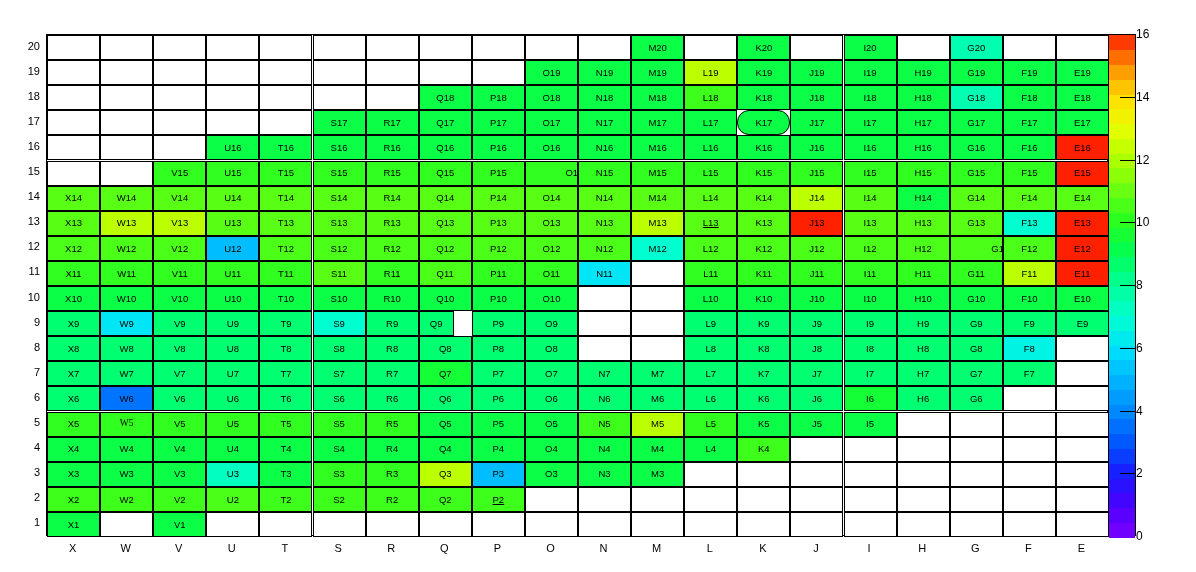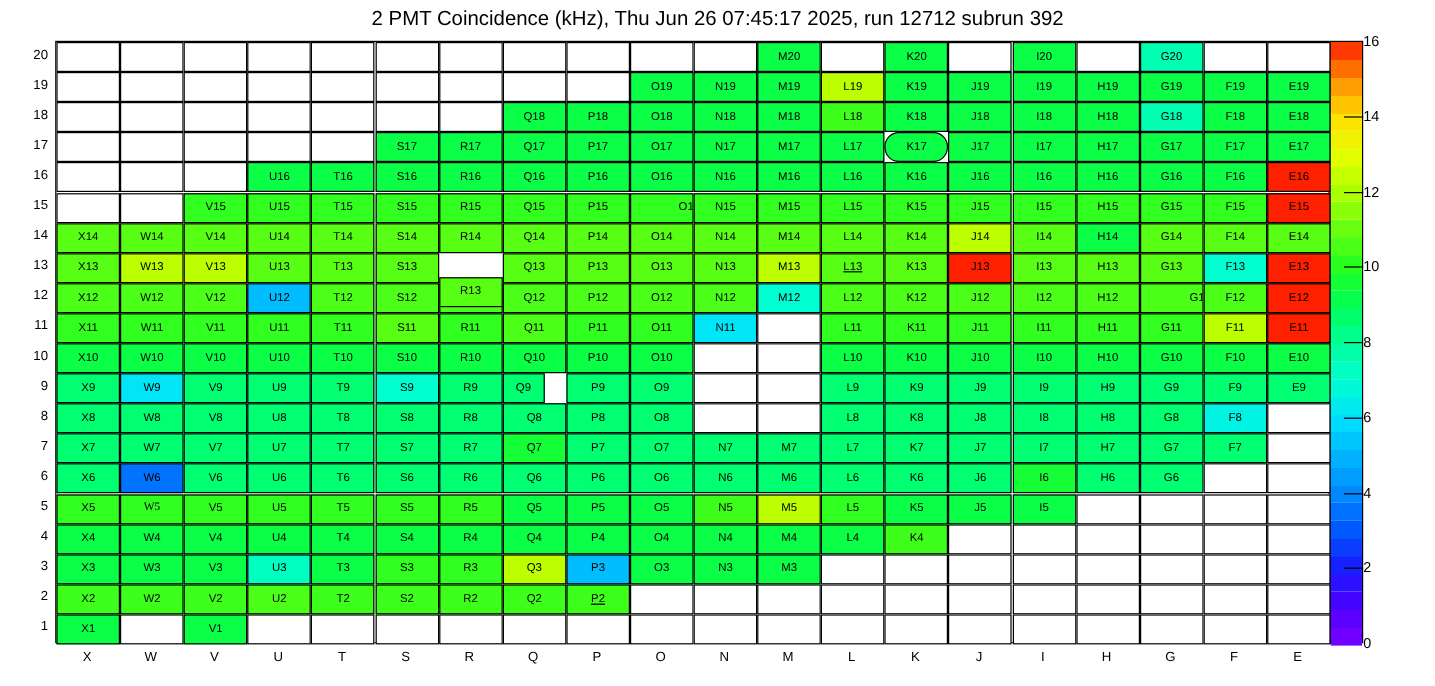--- a/index.html
+++ b/index.html
@@ -61,21 +61,20 @@
     position:absolute;
     left:1120px;
     width:16px;height:1px;background:#000;
   }
 </style>
 </head>
 <body>
 
 <div id="root">
 
-  <div id="title">2 PMT Coincidence (kHz), Thu Jun 26 07:45:17 2025, run 12712 subrun 392</div>
 
   <div id="plot" style="width: 1062px; height: 502px;">
       <div class="cell" title="X1: 9.3 kHz" style="left: 0px; top: 476.9px; width: 53.1px; height: 25.1px; background: rgb(10, 255, 70);">X1</div>
       <div class="cell" style="left: 53.1px; top: 476.9px; width: 53.1px; height: 25.1px; background: rgb(255, 255, 255);"></div>
       <div class="cell" title="V1: 9.3 kHz" style="left: 106.2px; top: 476.9px; width: 53.1px; height: 25.1px; background: rgb(10, 255, 70);">V1</div>
       <div class="cell" style="left: 159.3px; top: 476.9px; width: 53.1px; height: 25.1px; background: rgb(255, 255, 255);"></div>
       <div class="cell" style="left: 212.4px; top: 476.9px; width: 53.1px; height: 25.1px; background: rgb(255, 255, 255);"></div>
       <div class="cell" style="left: 265.5px; top: 476.9px; width: 53.1px; height: 25.1px; background: rgb(255, 255, 255);"></div>
       <div class="cell" style="left: 318.6px; top: 476.9px; width: 53.1px; height: 25.1px; background: rgb(255, 255, 255);"></div>
       <div class="cell" style="left: 371.7px; top: 476.9px; width: 53.1px; height: 25.1px; background: rgb(255, 255, 255);"></div>
@@ -310,21 +309,21 @@
       <div class="cell" title="H12: 10.6 kHz" style="left: 849.6px; top: 200.8px; width: 53.1px; height: 25.1px; background: rgb(75, 255, 24);">H12</div>
       <div class="cell" title="G12: 10.6 kHz" style="left: 902.7px; top: 200.8px; width: 53.1px; height: 25.1px; background: rgb(75, 255, 24); padding-left: 48px;">G12</div>
       <div class="cell" title="F12: 10.6 kHz" style="left: 955.8px; top: 200.8px; width: 53.1px; height: 25.1px; background: rgb(75, 255, 24);">F12</div>
       <div class="cell" title="E12: 16 kHz" style="left: 1008.9px; top: 200.8px; width: 53.1px; height: 25.1px; background: rgb(255, 32, 0);">E12</div>
       <div class="cell" title="X13: 10.8 kHz" style="left: 0px; top: 175.7px; width: 53.1px; height: 25.1px; background: rgb(88, 255, 20);">X13</div>
       <div class="cell" title="W13: 12.3 kHz" style="left: 53.1px; top: 175.7px; width: 53.1px; height: 25.1px; background: rgb(188, 255, 0);">W13</div>
       <div class="cell" title="V13: 12.3 kHz" style="left: 106.2px; top: 175.7px; width: 53.1px; height: 25.1px; background: rgb(188, 255, 0);">V13</div>
       <div class="cell" title="U13: 10.8 kHz" style="left: 159.3px; top: 175.7px; width: 53.1px; height: 25.1px; background: rgb(88, 255, 20);">U13</div>
       <div class="cell" title="T13: 10.8 kHz" style="left: 212.4px; top: 175.7px; width: 53.1px; height: 25.1px; background: rgb(88, 255, 20);">T13</div>
       <div class="cell" title="S13: 10.8 kHz" style="left: 265.5px; top: 175.7px; width: 53.1px; height: 25.1px; background: rgb(88, 255, 20);">S13</div>
-      <div class="cell" title="R13: 10.8 kHz" style="left: 318.6px; top: 175.7px; width: 53.1px; height: 25.1px; background: rgb(88, 255, 20); margin-top: 20px;">R13</div>
+      <div class="cell" title="R13: 10.8 kHz" style="left: 318.6px; top: 175.7px; width: 53.1px; height: 25.1px; background: rgb(88, 255, 20);">R13</div>
       <div class="cell" title="Q13: 10.8 kHz" style="left: 371.7px; top: 175.7px; width: 53.1px; height: 25.1px; background: rgb(88, 255, 20);">Q13</div>
       <div class="cell" title="P13: 10.8 kHz" style="left: 424.8px; top: 175.7px; width: 53.1px; height: 25.1px; background: rgb(88, 255, 20);">P13</div>
       <div class="cell" title="O13: 10.8 kHz" style="left: 477.9px; top: 175.7px; width: 53.1px; height: 25.1px; background: rgb(88, 255, 20);">O13</div>
       <div class="cell" title="N13: 10.8 kHz" style="left: 531px; top: 175.7px; width: 53.1px; height: 25.1px; background: rgb(88, 255, 20);">N13</div>
       <div class="cell" title="M13: 12.3 kHz" style="left: 584.1px; top: 175.7px; width: 53.1px; height: 25.1px; background: rgb(188, 255, 0);">M13</div>
       <div class="cell" title="L13: 10.8 kHz" style="left: 637.2px; top: 175.7px; width: 53.1px; height: 25.1px; background: rgb(88, 255, 20); text-decoration: underline;">L13</div>
       <div class="cell" title="K13: 10.8 kHz" style="left: 690.3px; top: 175.7px; width: 53.1px; height: 25.1px; background: rgb(88, 255, 20);">K13</div>
       <div class="cell" title="J13: 16 kHz" style="left: 743.4px; top: 175.7px; width: 53.1px; height: 25.1px; background: rgb(255, 32, 0);">J13</div>
       <div class="cell" title="I13: 10.8 kHz" style="left: 796.5px; top: 175.7px; width: 53.1px; height: 25.1px; background: rgb(88, 255, 20);">I13</div>
       <div class="cell" title="H13: 10.8 kHz" style="left: 849.6px; top: 175.7px; width: 53.1px; height: 25.1px; background: rgb(88, 255, 20);">H13</div>

